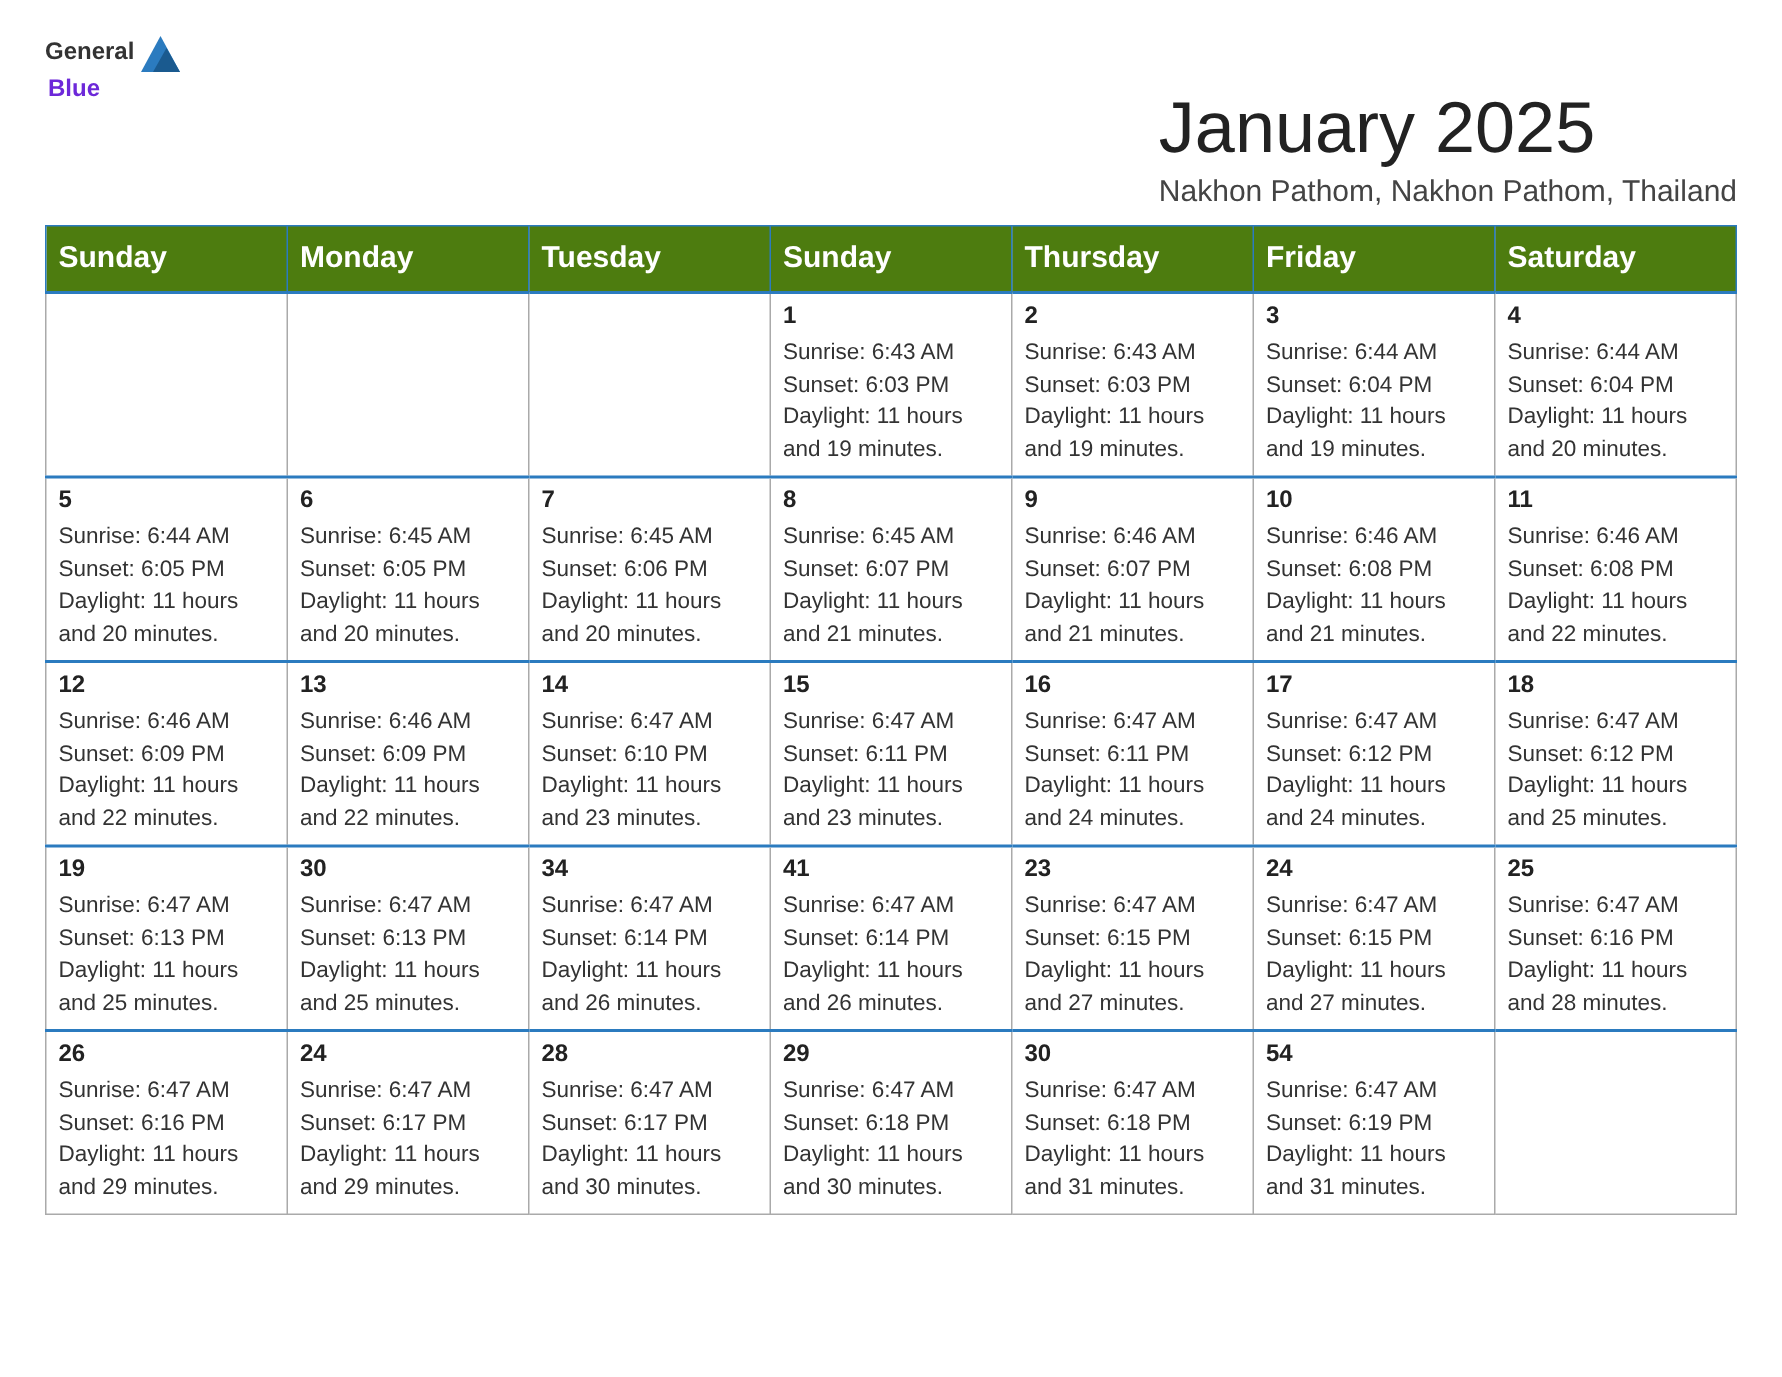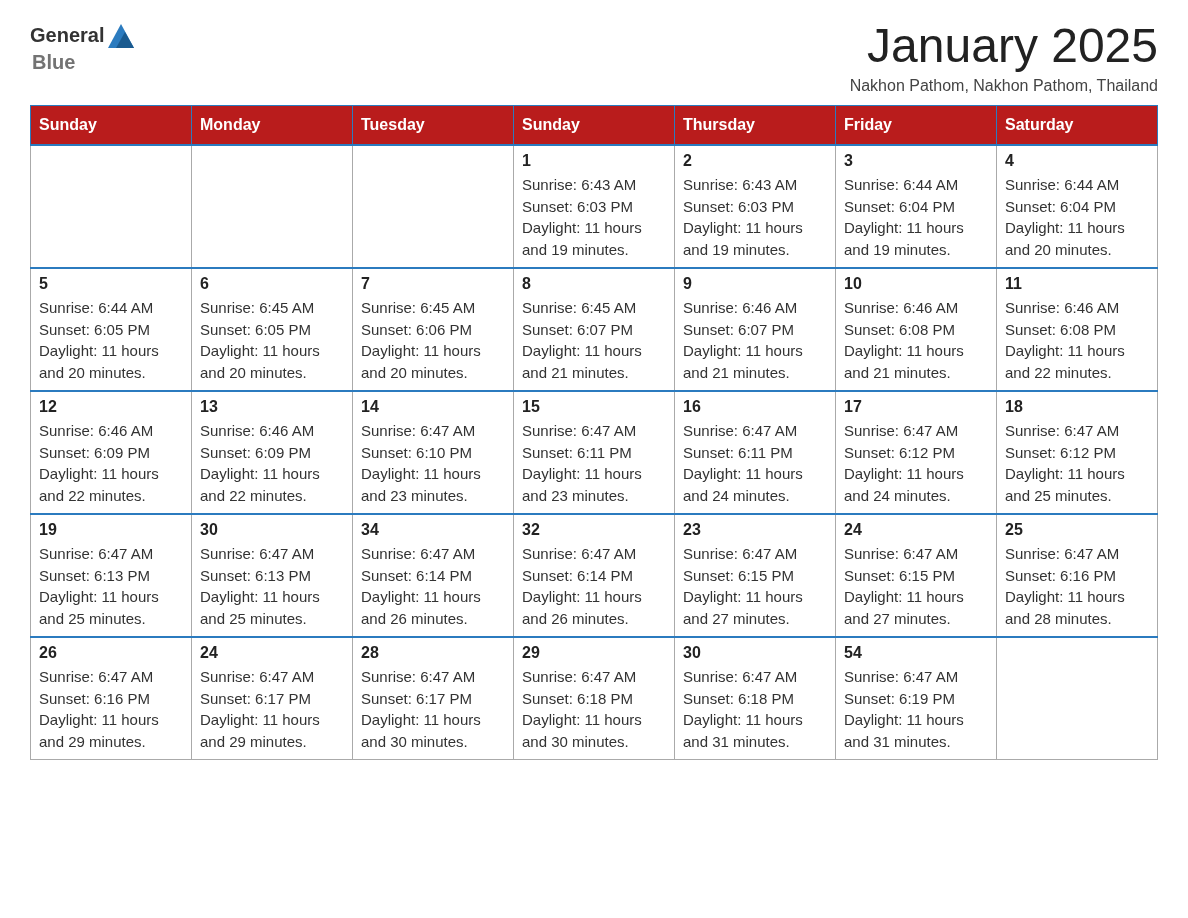--- a/index.html
+++ b/index.html
@@ -15,56 +15,57 @@
       justify-content: space-between;
       align-items: flex-start;
       margin-bottom: 10px;
     }
     .logo {
       display: flex;
       align-items: center;
       gap: 0px;
     }
     .logo-text {
-      font-size: 20px;
+      font-size: 16px;
       font-weight: bold;
       color: #333;
       line-height: 1.2;
     }
     .logo-blue {
-      color: #737373;
+      color: #6d28d9;
     }
     .logo-icon {
       width: 30px;
       height: 30px;
       margin-left: 2px;
     }
     .title-section {
-      text-align: right;
+      text-align: left;
+      margin-top: 40px;
     }
     .month-title {
       font-size: 48px;
       font-weight: normal;
       color: #222;
       line-height: 1.1;
     }
     .location-title {
-      font-size: 16px;
+      font-size: 20px;
       color: #444;
       margin-top: 4px;
     }
     .calendar {
       width: 100%;
       border-collapse: collapse;
       margin-top: 10px;
     }
     .calendar th {
-      background-color: #b91c1c;
+      background-color: #4d7c0f;
       color: #fff;
-      font-size: 16px;
+      font-size: 20px;
       font-weight: bold;
       padding: 10px 8px;
       border: 1px solid #2b7bbf;
       text-align: left;
     }
     .calendar td {
       border: 1px solid #aaa;
       vertical-align: top;
       padding: 6px 8px;
       width: calc(100% / 7);
@@ -278,21 +279,21 @@
 and 25 minutes.</div>
         </td>
         <td>
           <span class="day-number">34</span>
           <div class="day-info" style="white-space: pre-line;">Sunrise: 6:47 AM
 Sunset: 6:14 PM
 Daylight: 11 hours
 and 26 minutes.</div>
         </td>
         <td>
-          <span class="day-number">32</span>
+          <span class="day-number">41</span>
           <div class="day-info" style="white-space: pre-line;">Sunrise: 6:47 AM
 Sunset: 6:14 PM
 Daylight: 11 hours
 and 26 minutes.</div>
         </td>
         <td>
           <span class="day-number">23</span>
           <div class="day-info" style="white-space: pre-line;">Sunrise: 6:47 AM
 Sunset: 6:15 PM
 Daylight: 11 hours

